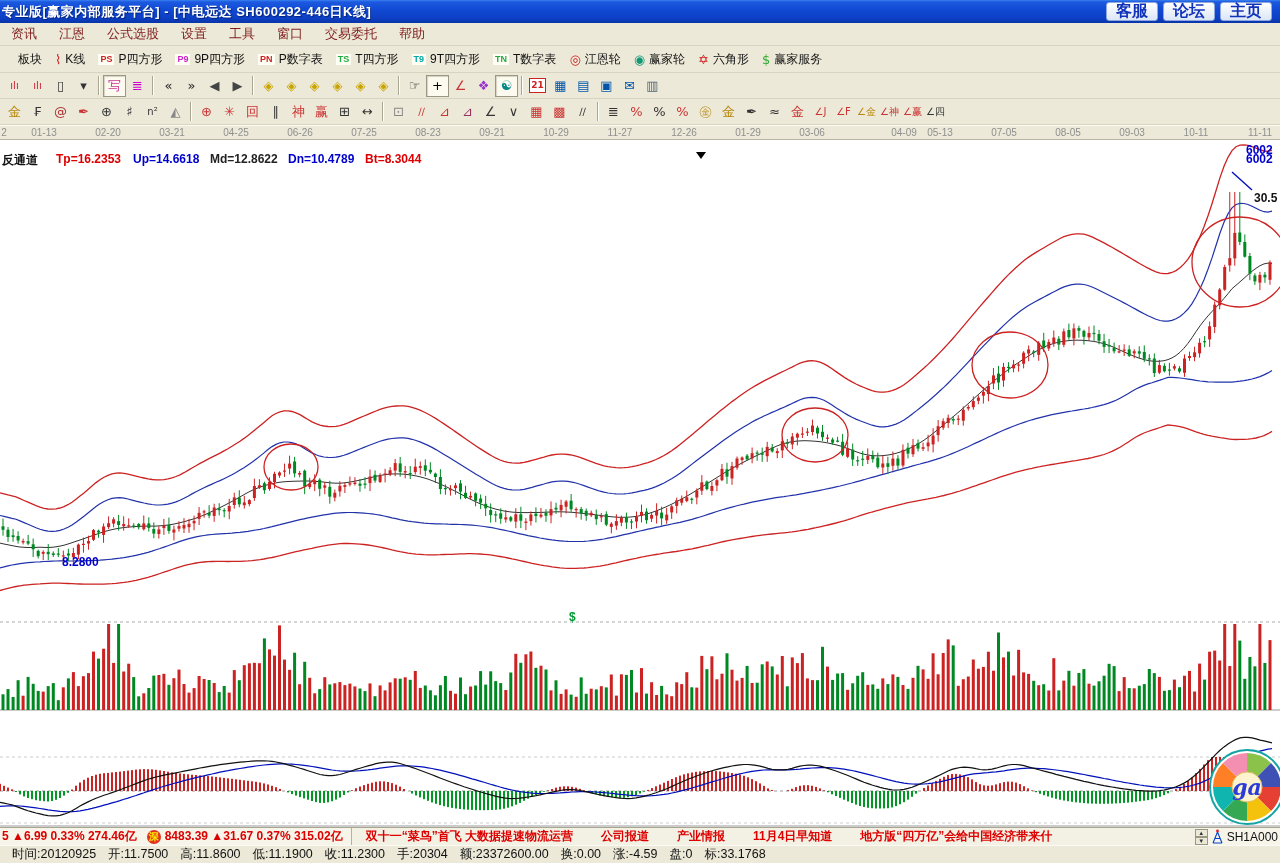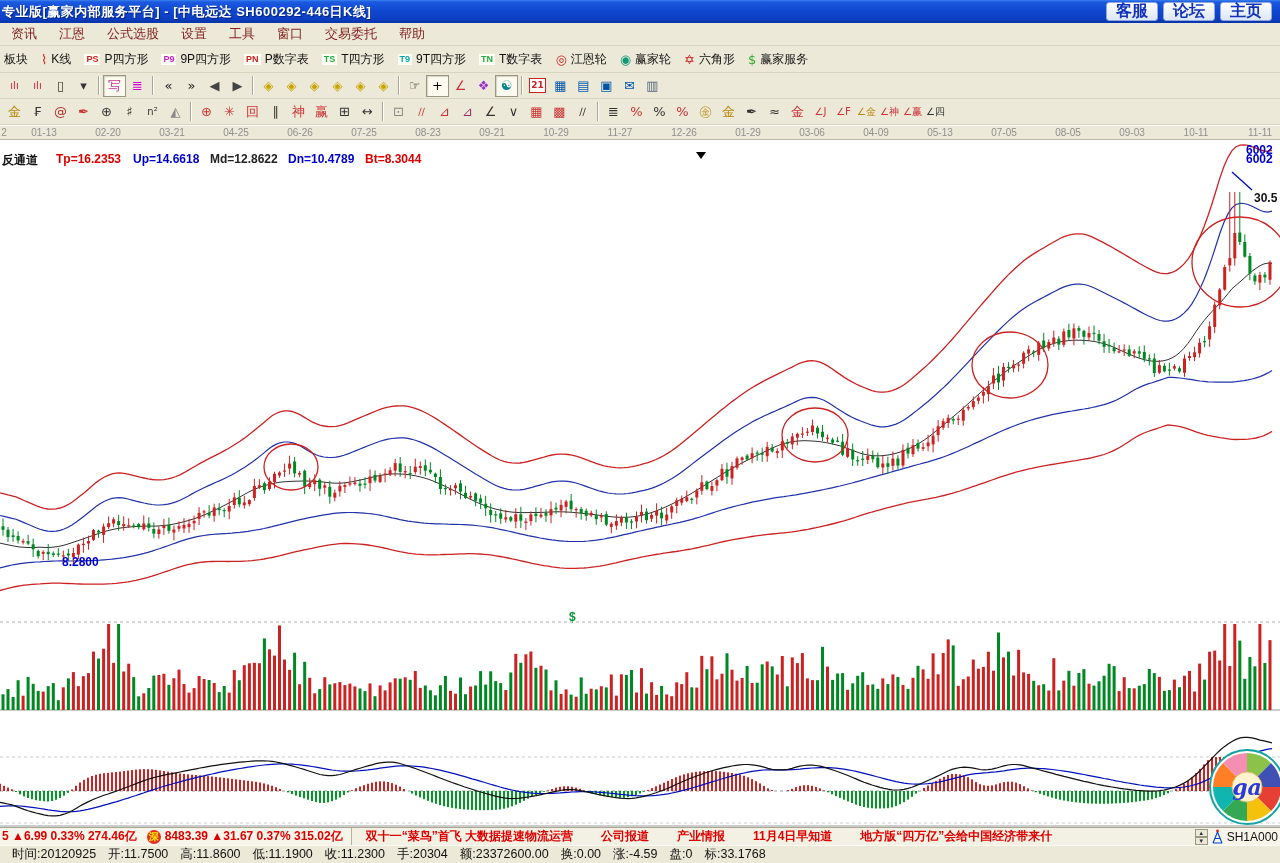--- a/index.html
+++ b/index.html
@@ -13,21 +13,21 @@
     text-shadow:1px 1px 1px #00227a; white-space:nowrap; overflow:hidden; }
   #win-btns { display:flex; gap:5px; margin-right:8px; }
   .winbtn { font-size:16px; font-weight:bold; color:#1133bb; background:linear-gradient(#ffffff,#dce6f6);
     border:1px solid #8fa8dd; border-radius:3px; padding:1px 9px 2px; line-height:14px; }
 
   
   #menubar { height:23px; display:flex; align-items:center; border-bottom:1px solid #d8d4c0; background:#ece9d8; }
   .menu-item { font-size:13px; color:#7f1d1d; padding:0 11px; }
 
   
-  #tb2 { height:27px; display:flex; align-items:center; background:#ece9d8; border-bottom:1px solid #d8d4c0; padding-left:4px; }
+  #tb2 { height:27px; display:flex; align-items:center; background:#ece9d8; border-bottom:1px solid #d8d4c0; padding-left:18px; }
   .feat { display:flex; align-items:center; gap:4px; margin-right:13px; font-size:12px; color:#111; white-space:nowrap; }
   .feat .badge { font-size:9px; font-weight:bold; line-height:11px; padding:0 2px; background:#fffef4; }
   .feat .ficon { font-size:13px; line-height:13px; font-family:"DejaVu Sans",sans-serif; }
 
   
   #tb3,#tb4 { height:26px; display:flex; align-items:center; background:#ece9d8; border-bottom:1px solid #d8d4c0; padding-left:3px; }
   .tbtn { width:23px; height:22px; display:flex; align-items:center; justify-content:center;
     font-size:13px; line-height:13px; font-family:"DejaVu Sans","Liberation Sans",sans-serif; border:1px solid transparent; white-space:nowrap; }
   .tbtn.sel { background:#fdfaf0; border:1px solid #9a9783; box-shadow:inset 1px 1px 1px #d6d2c0; }
   .tbtn .bx { border:1px solid #cc2222; color:#cc2222; font-size:9px; font-weight:bold; padding:0 1px; background:#fff; }
@@ -353,21 +353,21 @@
     <span class="dtick" style="left: 236px;">04-25</span>
     <span class="dtick" style="left: 300px;">06-26</span>
     <span class="dtick" style="left: 364px;">07-25</span>
     <span class="dtick" style="left: 428px;">08-23</span>
     <span class="dtick" style="left: 492px;">09-21</span>
     <span class="dtick" style="left: 556px;">10-29</span>
     <span class="dtick" style="left: 620px;">11-27</span>
     <span class="dtick" style="left: 684px;">12-26</span>
     <span class="dtick" style="left: 748px;">01-29</span>
     <span class="dtick" style="left: 812px;">03-06</span>
-    <span class="dtick" style="left: 876px;">04-09</span>
+    <span class="dtick" style="left: 904px;">04-09</span>
     <span class="dtick" style="left: 940px;">05-13</span>
     <span class="dtick" style="left: 1004px;">07-05</span>
     <span class="dtick" style="left: 1068px;">08-05</span>
     <span class="dtick" style="left: 1132px;">09-03</span>
     <span class="dtick" style="left: 1196px;">10-11</span>
     <span class="dtick" style="left: 1260px;">11-11</span>
   </div>
 
 <div id="chartwrap">
   <svg id="chart" width="1280" height="687">

